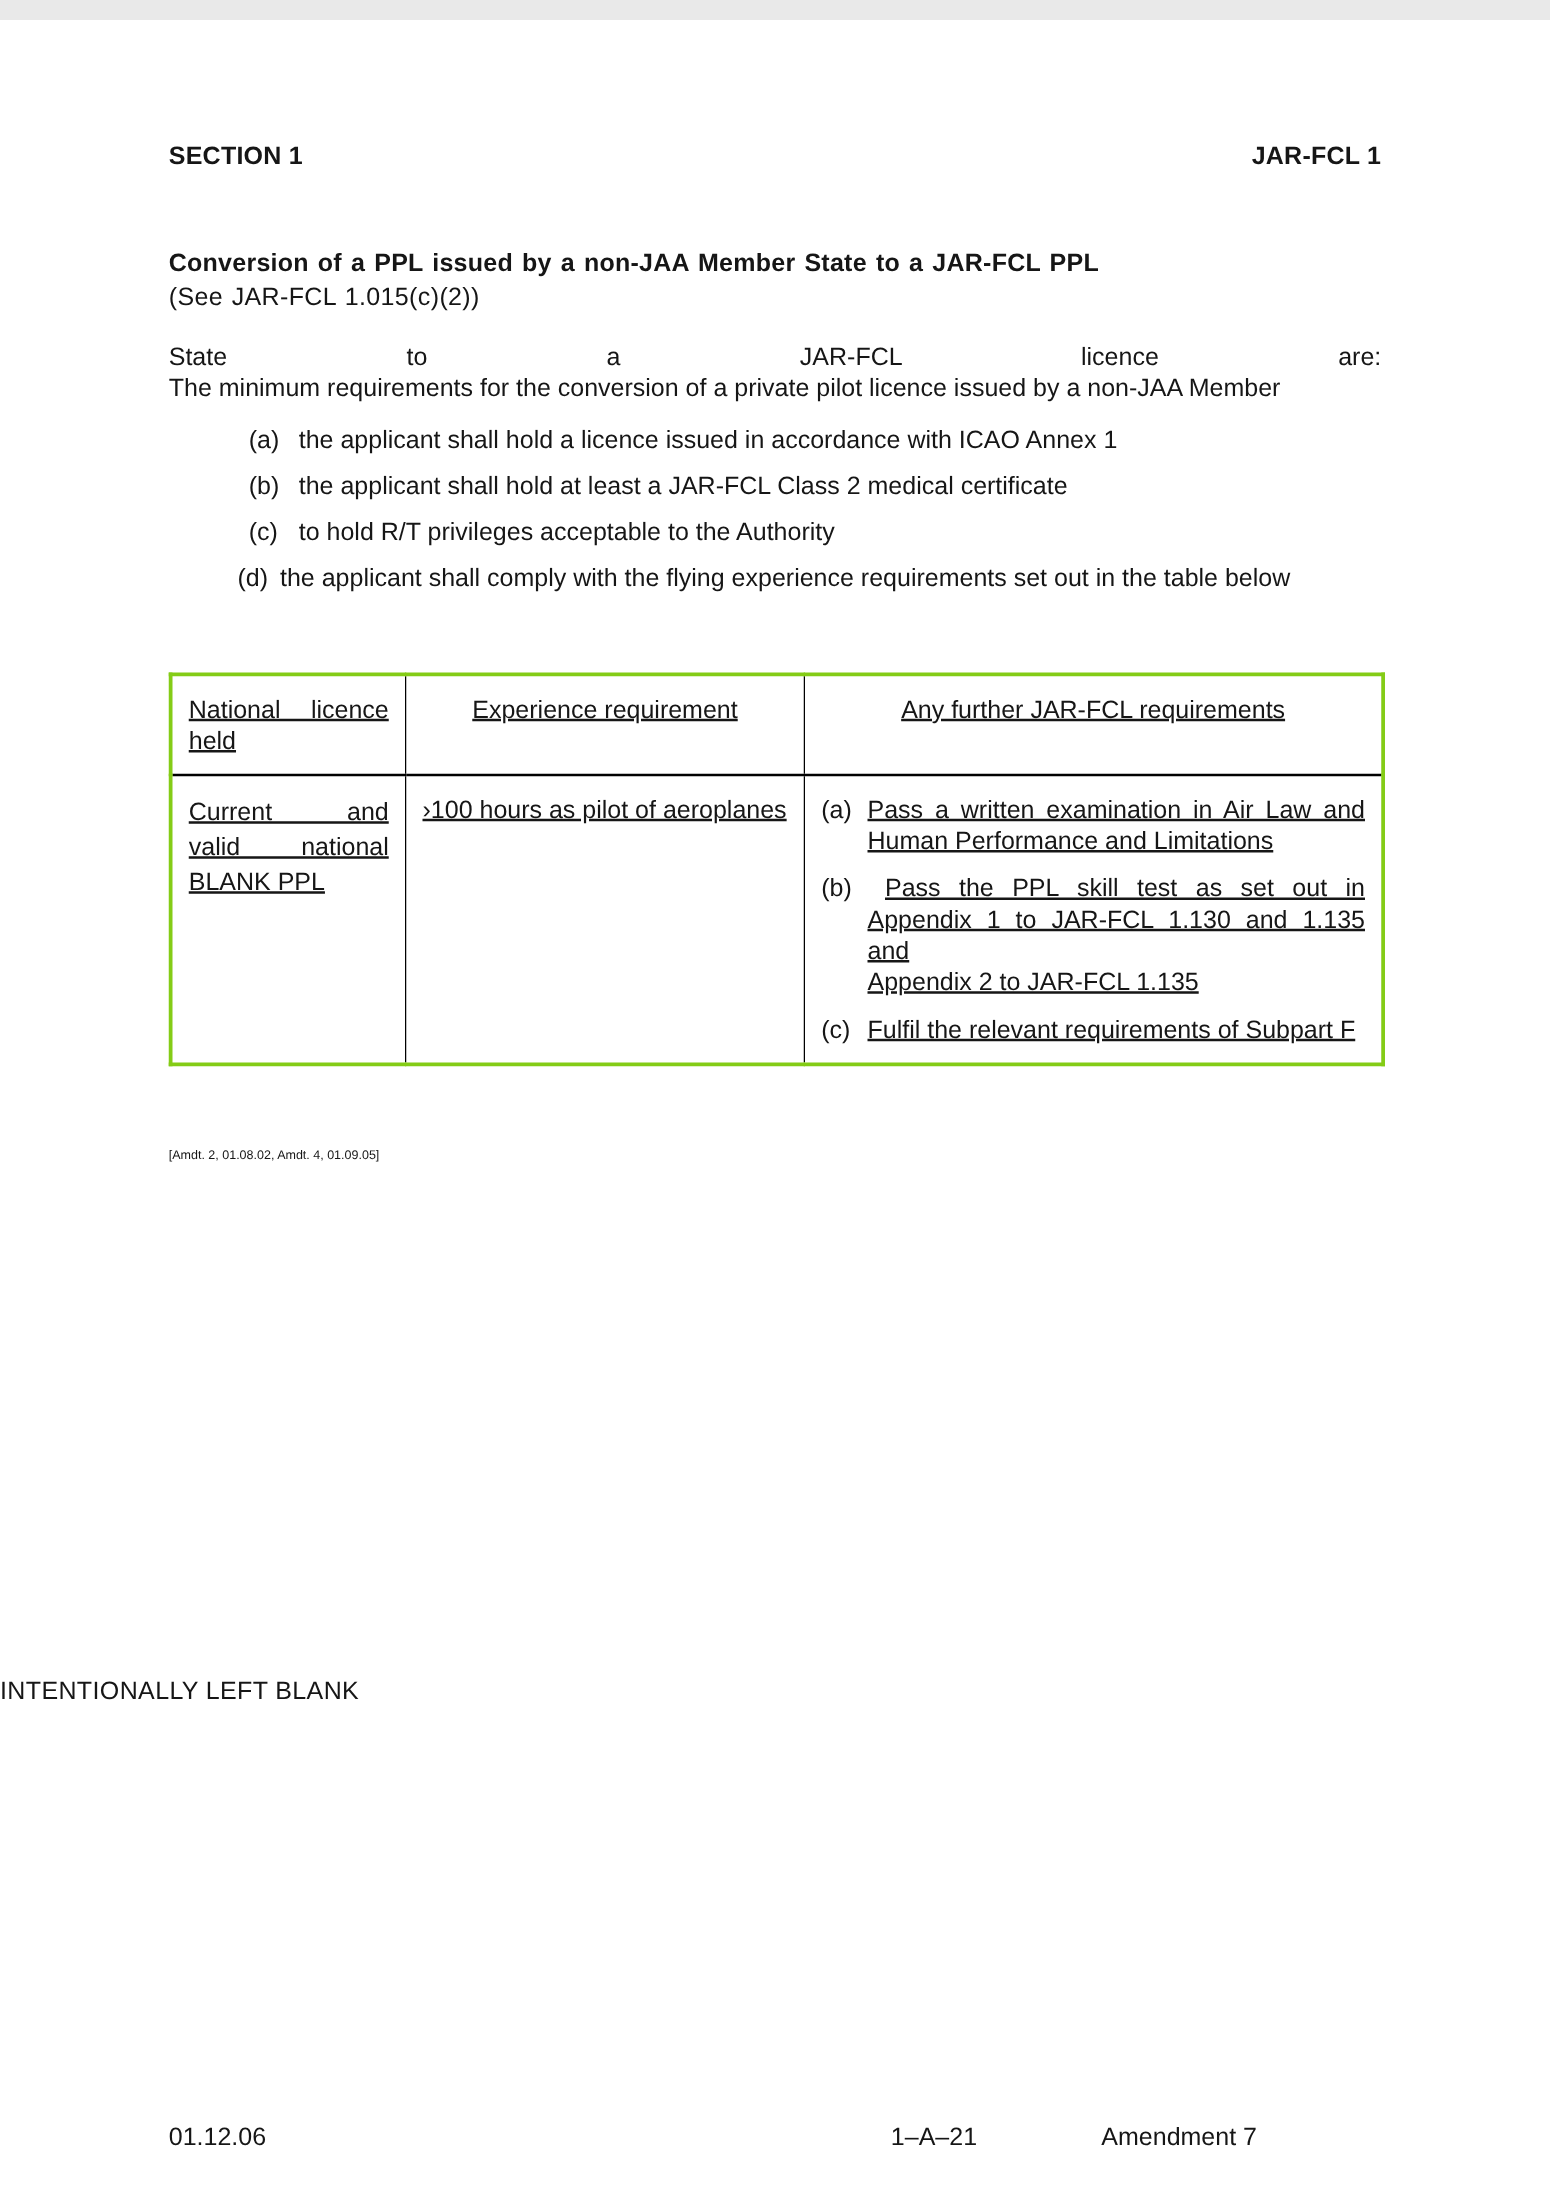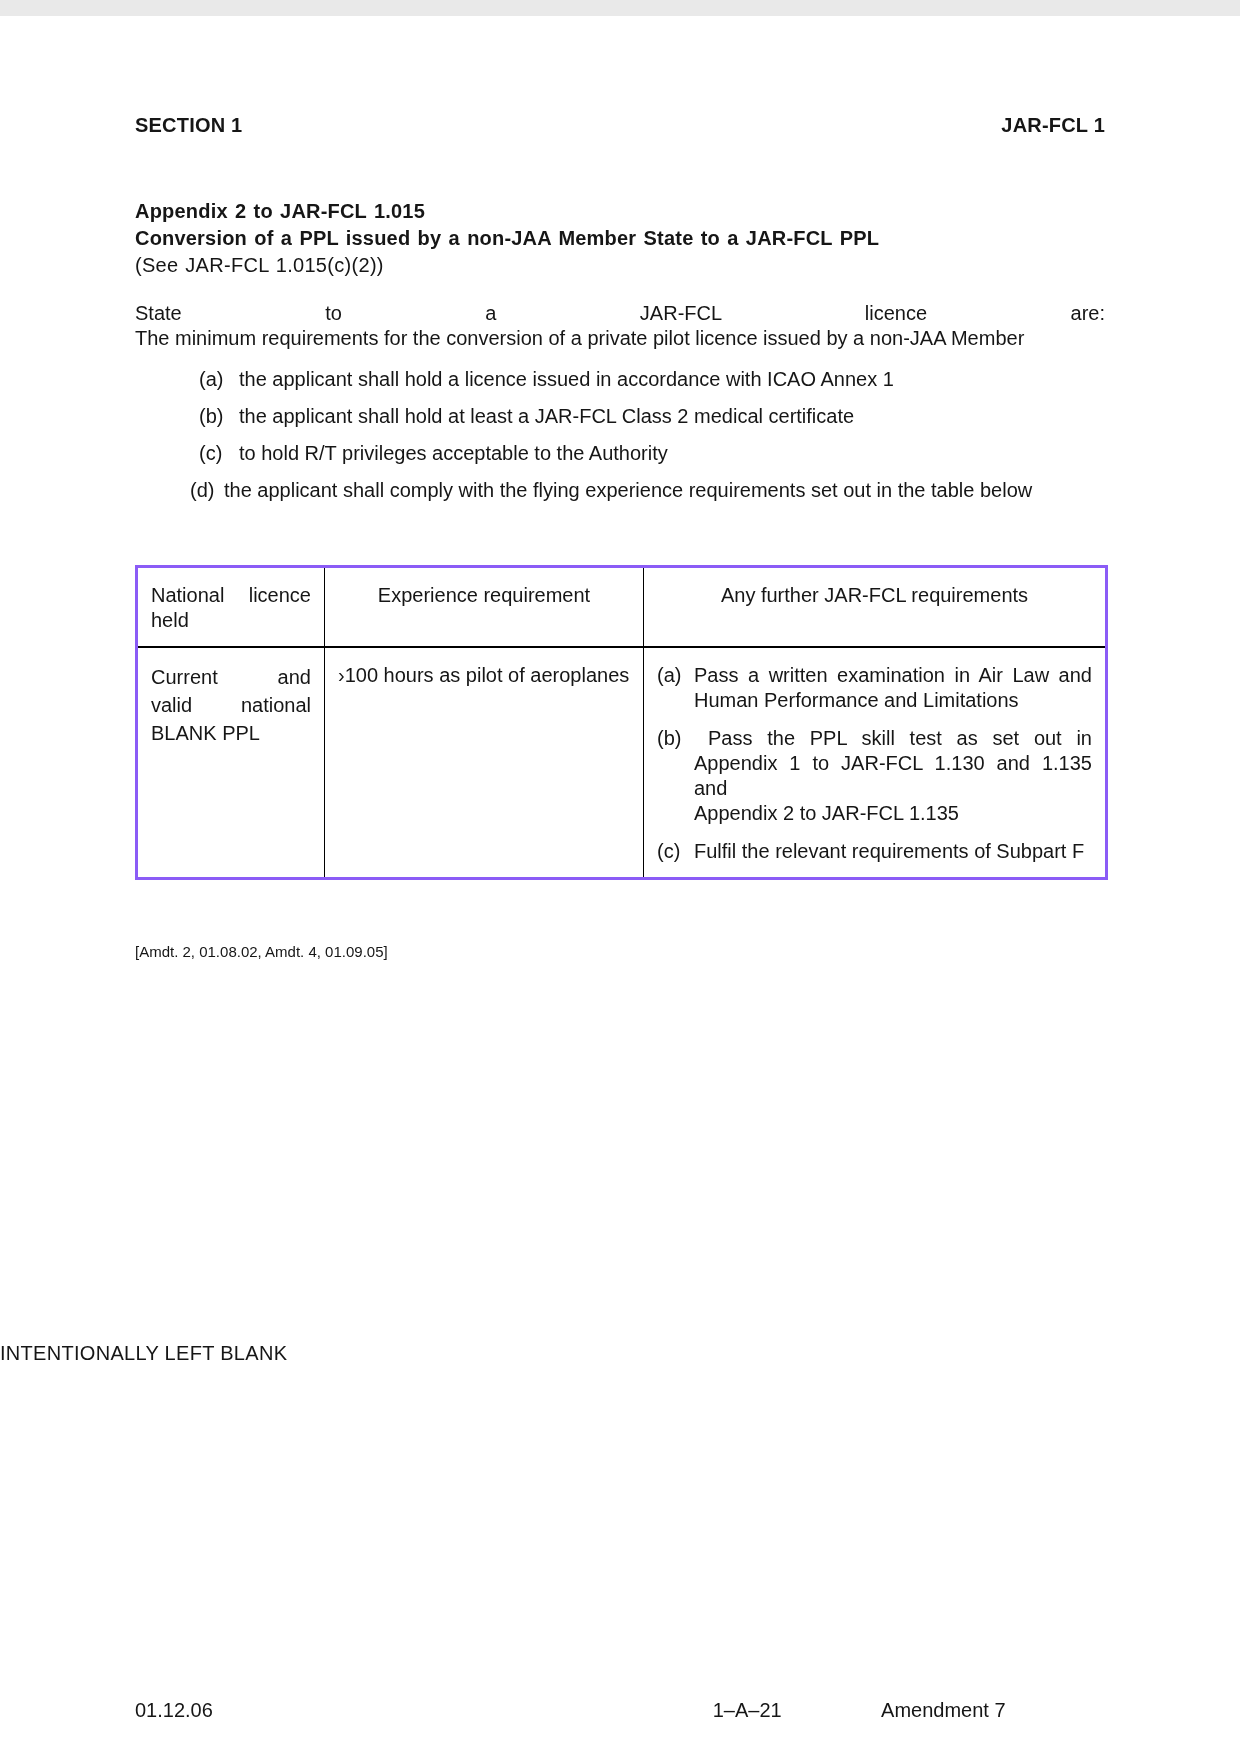--- a/index.html
+++ b/index.html
@@ -41,40 +41,41 @@
   .req-item { display:flex; margin-top:12px; padding-left:64px; }
   .req-label { flex:0 0 40px; width:40px; }
   .req-item.outdent { padding-left:55px; }
   .req-item.outdent .req-label { flex-basis:34px; width:34px; }
 
   
   .conv-table {
     margin-top:62px;
     width:970px; table-layout:fixed;
     border-collapse:collapse;
-    border:3px solid #8b5cf6;
+    border:3px solid #84cc16;
+    text-decoration:underline;
   }
   .conv-table th, .conv-table td {
     border:1.5px solid #000;
     vertical-align:top;
     padding:15px 13px 13px 13px;
     font-weight:400;
     box-sizing:border-box;
   }
   .conv-table thead th { height:80px; border-bottom:2.5px solid #000; text-align:center; }
   .conv-table th.h-justify { text-align:justify; }
   .conv-table tbody td { height:206px; }
   .cell-licence .line { line-height:28px; }
   .cell-exp div { white-space:nowrap; }
   .t-item { position:relative; padding-left:37px; margin-top:13px; }
   .t-item:first-child { margin-top:0; }
   .t-label { position:absolute; left:0; top:0; }
 
   
-  .amdt-note { margin-top:62px; font-size:15px; line-height:19px; }
+  .amdt-note { margin-top:62px; font-size:10px; line-height:19px; }
 
   
   .blank-notice {
     position:absolute; left:0; top:1325px; width:100%;
     letter-spacing:0.3px;
   }
 
   
   .page-footer {
     position:absolute; left:135px; top:1682px; width:970px;
@@ -89,21 +90,20 @@
 
 <div class="page">
   <div class="content">
 
     <div class="doc-header">
       <span>SECTION 1</span>
       <span>JAR-FCL 1</span>
     </div>
 
     <div class="title-block">
-      <div class="t-bold">Appendix 2 to JAR-FCL 1.015</div>
       <div class="t-bold">Conversion of a PPL issued by a non-JAA Member State to a JAR-FCL PPL</div>
       <div class="t-ref">(See JAR-FCL 1.015(c)(2))</div>
     </div>
 
     <div class="intro lines">
         <div class="line">State to a JAR-FCL licence are:</div>
         <div class="line">The minimum requirements for the conversion of a private pilot licence issued by a non-JAA Member</div>
       </div>
 
     <div class="req-list">

